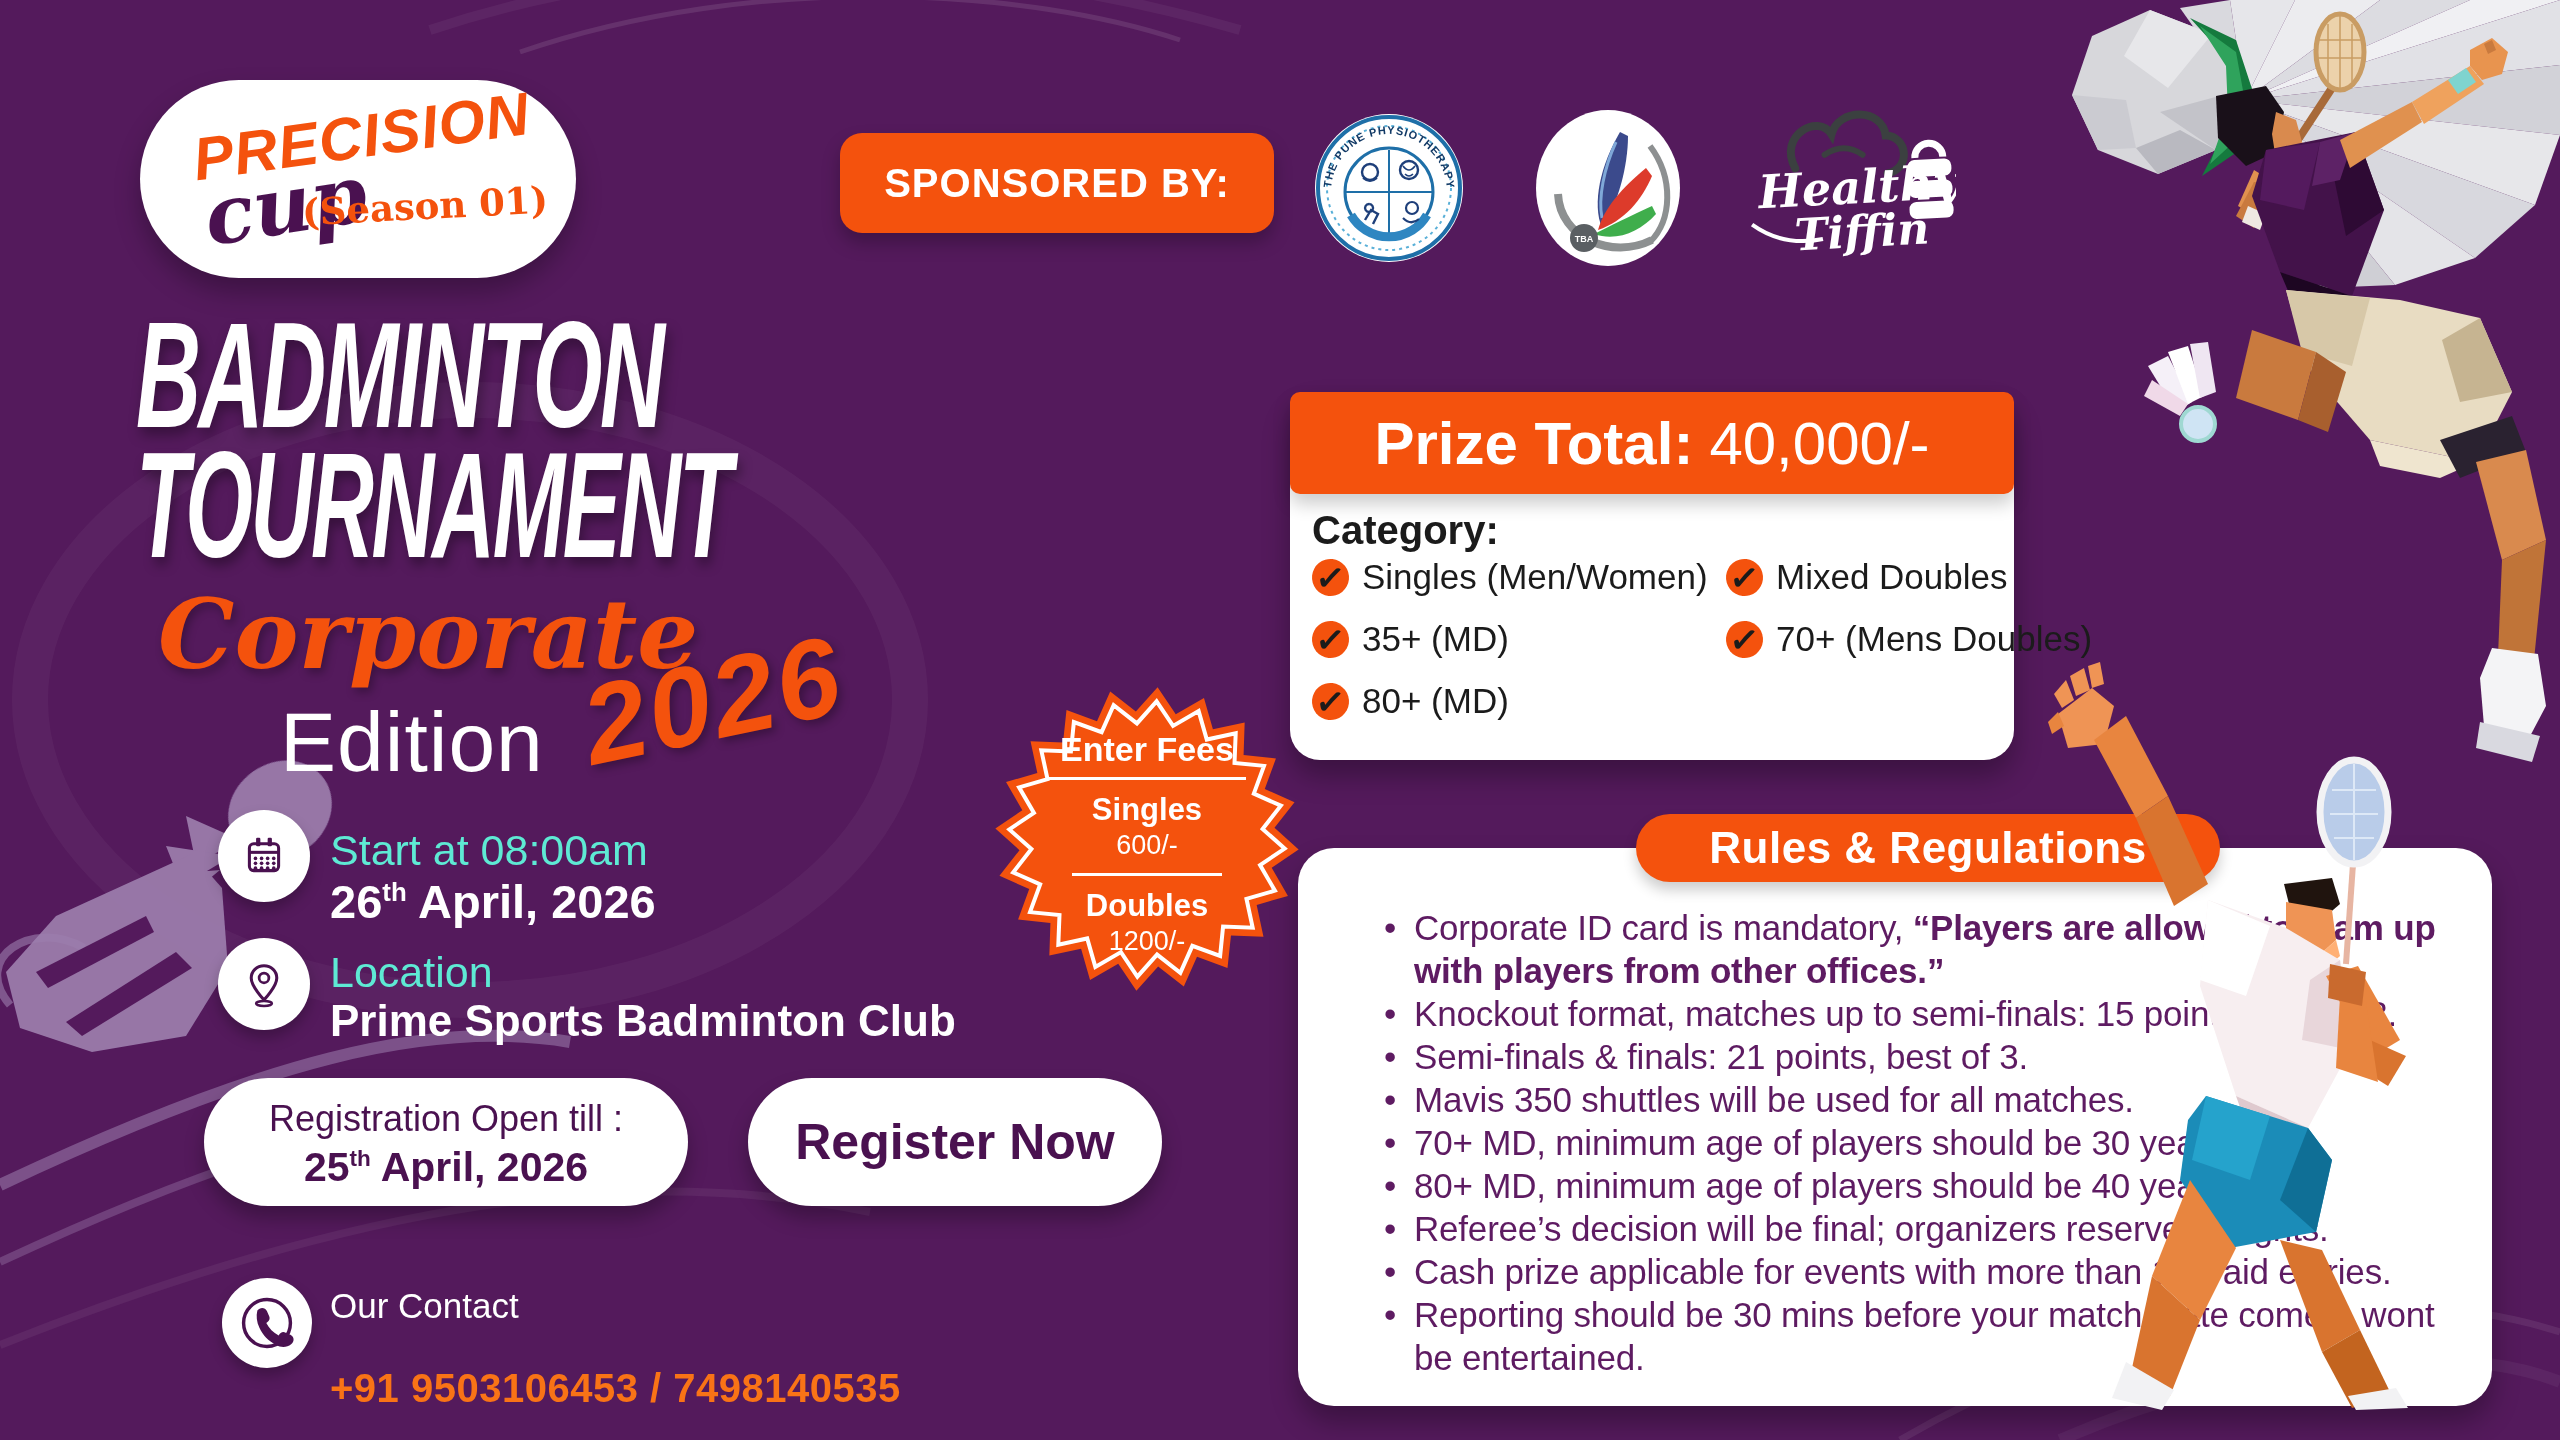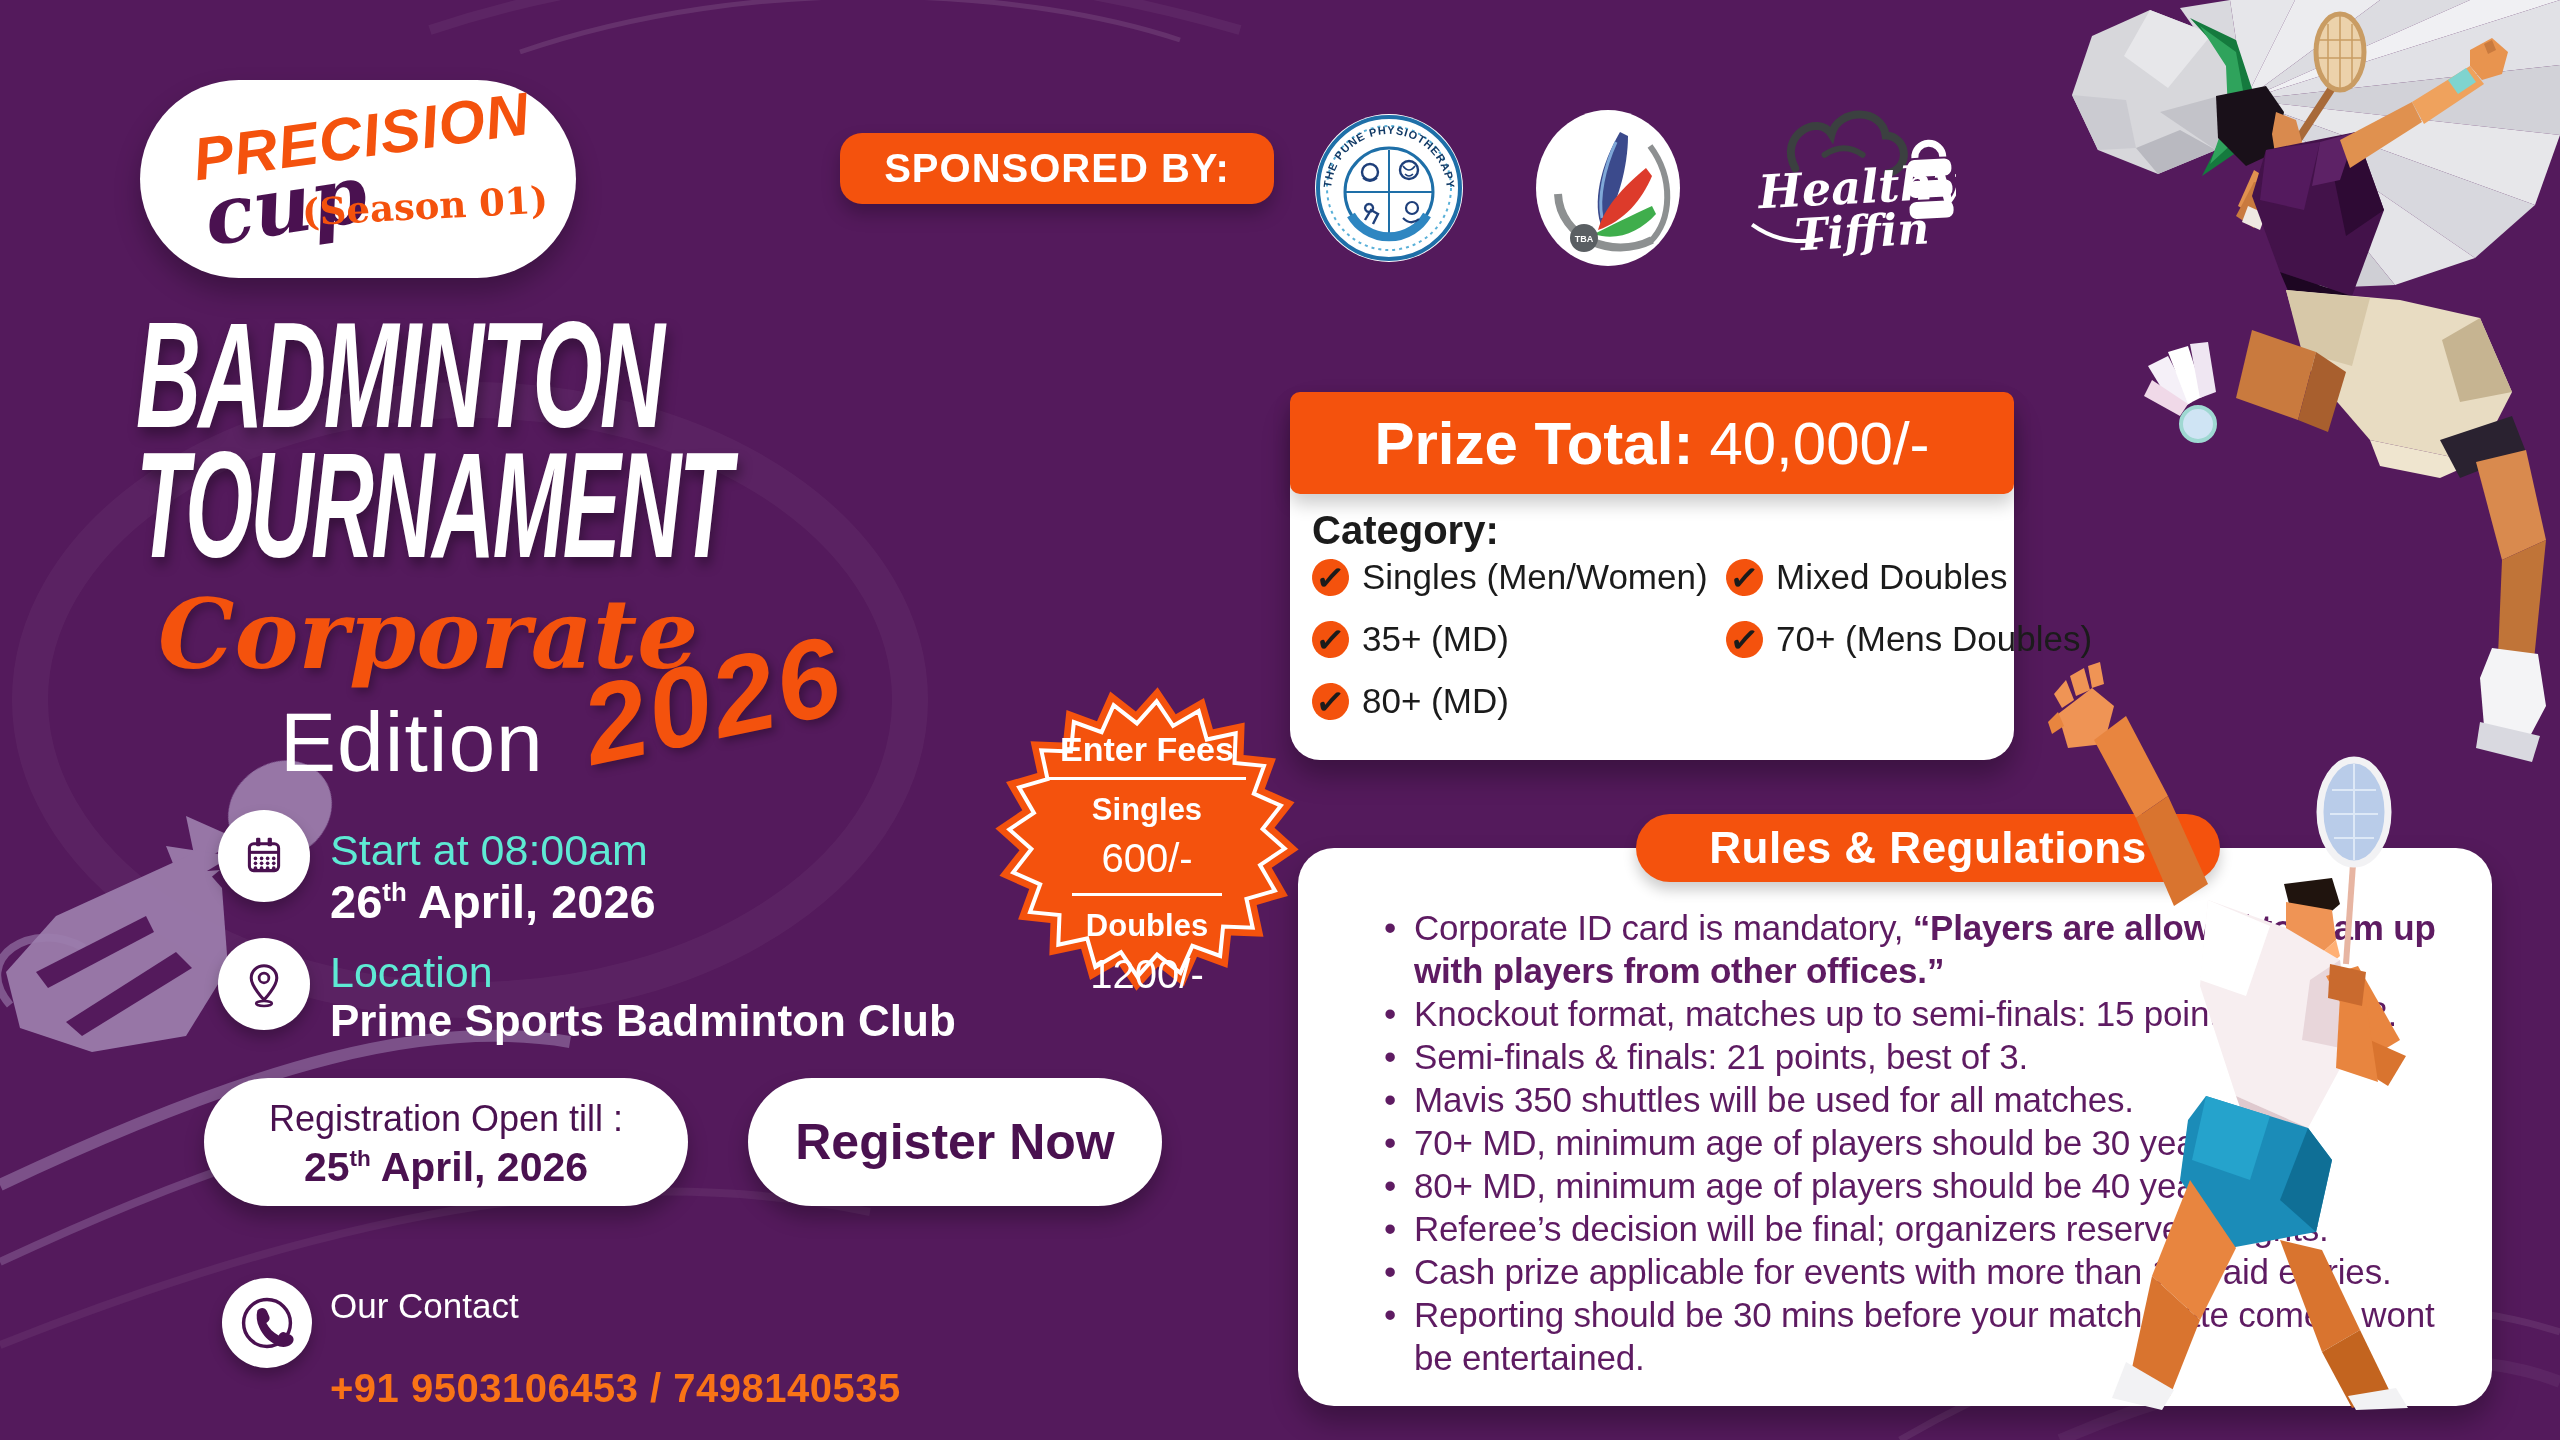--- a/index.html
+++ b/index.html
@@ -15,21 +15,21 @@
   .badge{left:140px;top:80px;width:436px;height:198px;background:#fff;border-radius:100px;
          box-shadow:0 14px 26px rgba(0,0,0,.28);}
   .badge .precision{left:52px;top:22px;font-size:60px;font-weight:bold;font-style:italic;
          color:#f4520d;transform:rotate(-8deg);letter-spacing:1px;}
   .badge .cup{left:64px;top:78px;font-size:80px;font-weight:bold;font-style:italic;
          font-family:"DejaVu Serif",serif;color:#4a1150;transform:rotate(-9deg);}
   .badge .season{left:162px;top:104px;font-size:37px;font-weight:bold;
          font-family:"DejaVu Serif",serif;color:#f4520d;transform:rotate(-3deg);}
 
   
-  .sponsored{left:840px;top:133px;width:434px;height:71px;background:#f4520d;border-radius:22px;
+  .sponsored{left:840px;top:133px;width:434px;height:100px;background:#f4520d;border-radius:22px;
          display:flex;align-items:center;justify-content:center;box-shadow:0 10px 18px rgba(0,0,0,.25);}
   .sponsored span{color:#fff;font-weight:bold;font-size:40px;letter-spacing:1px;}
 
   
   .t-bad{left:136px;top:300px;font-size:150px;line-height:1;font-weight:bold;font-style:italic;
          color:#fff;letter-spacing:-4px;transform:scaleX(.60);transform-origin:left top;
          text-shadow:5px 8px 16px rgba(0,0,0,.35);white-space:nowrap;}
   .t-tour{left:136px;top:430px;font-size:150px;line-height:1;font-weight:bold;font-style:italic;
          color:#fff;letter-spacing:-4px;transform:scaleX(.58);transform-origin:left top;
          text-shadow:5px 8px 16px rgba(0,0,0,.35);white-space:nowrap;}
@@ -76,21 +76,21 @@
        transform:rotate(6deg);}
   .chk::after{content:"\2713";}
   .cat-item span{font-size:35px;color:#1b1b1b;white-space:nowrap;}
 
   
   .fees{left:994px;top:686px;width:306px;height:306px;}
   .fees .txt{position:absolute;inset:0;text-align:center;color:#fff;padding-top:44px;}
   .fees .ft{display:inline-block;font-size:34px;font-weight:bold;border-bottom:3px solid #fff;
         padding:0 12px 8px;}
   .fees .fl{font-size:31px;font-weight:bold;margin-top:12px;}
-  .fees .fa{font-size:40px;margin-top:8px;}
+  .fees .fa{font-size:27px;margin-top:2px;}
   .fees .dv{width:150px;height:3px;background:#fff;margin:12px auto;}
 
   
   .rules-card{left:1298px;top:848px;width:1194px;height:558px;background:#fff;border-radius:36px;
          box-shadow:0 16px 28px rgba(0,0,0,.3);}
   .rules-header{left:1636px;top:814px;width:584px;height:68px;background:#f4520d;border-radius:34px;
          text-align:center;box-shadow:0 8px 14px rgba(0,0,0,.2);}
   .rules-header span{line-height:68px;font-size:44px;font-weight:bold;color:#fff;letter-spacing:.5px;}
   .rules-list{left:1384px;top:906px;width:1056px;display:flex;flex-direction:column;}
   .rule{display:flex;gap:16px;font-size:35px;line-height:43px;color:#5e1b62;letter-spacing:-.2px;}

